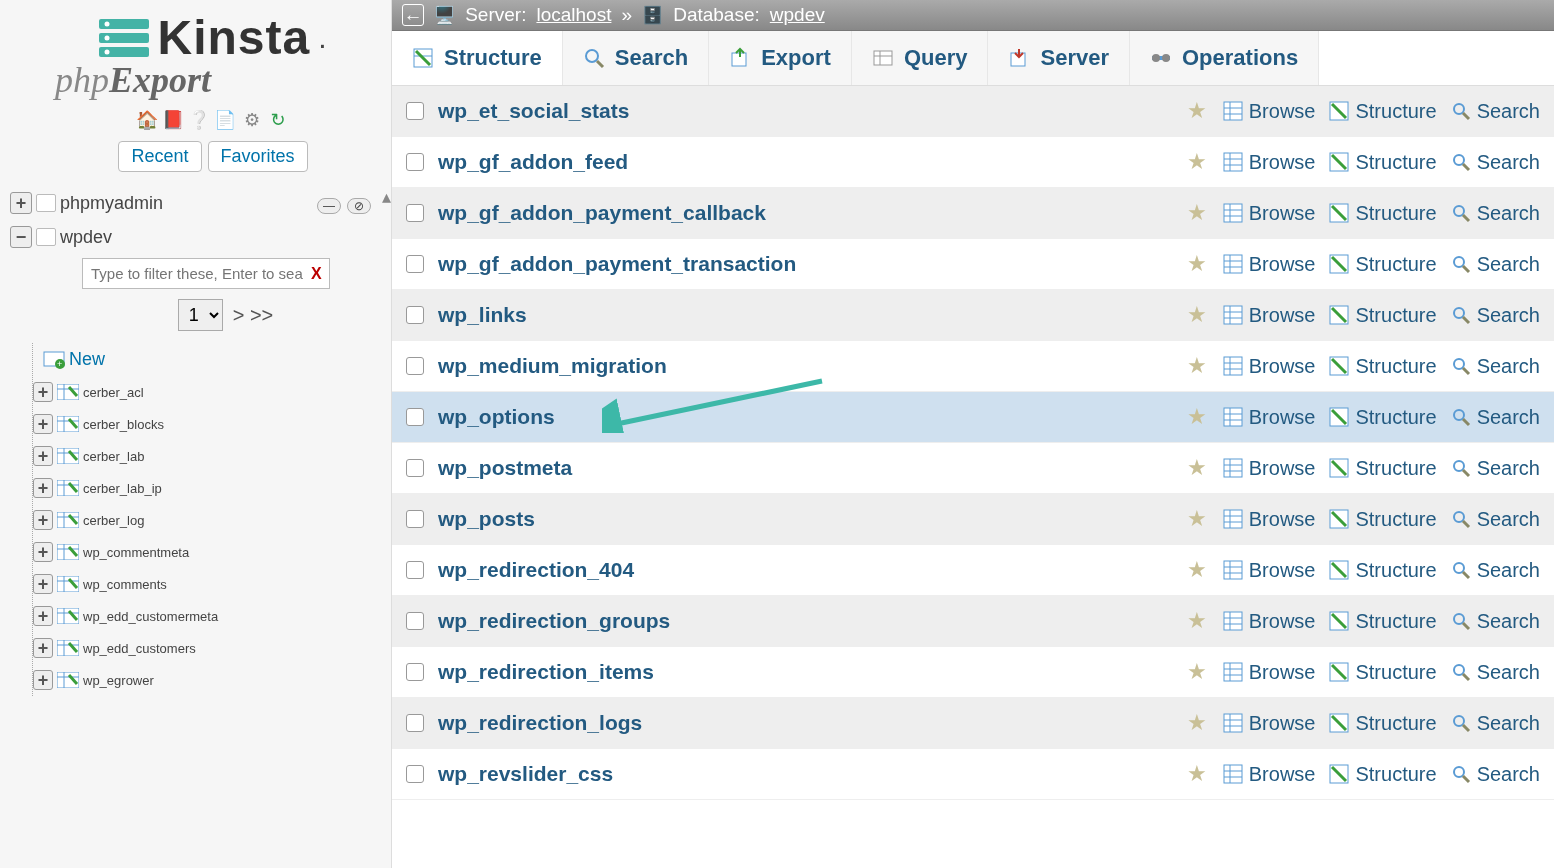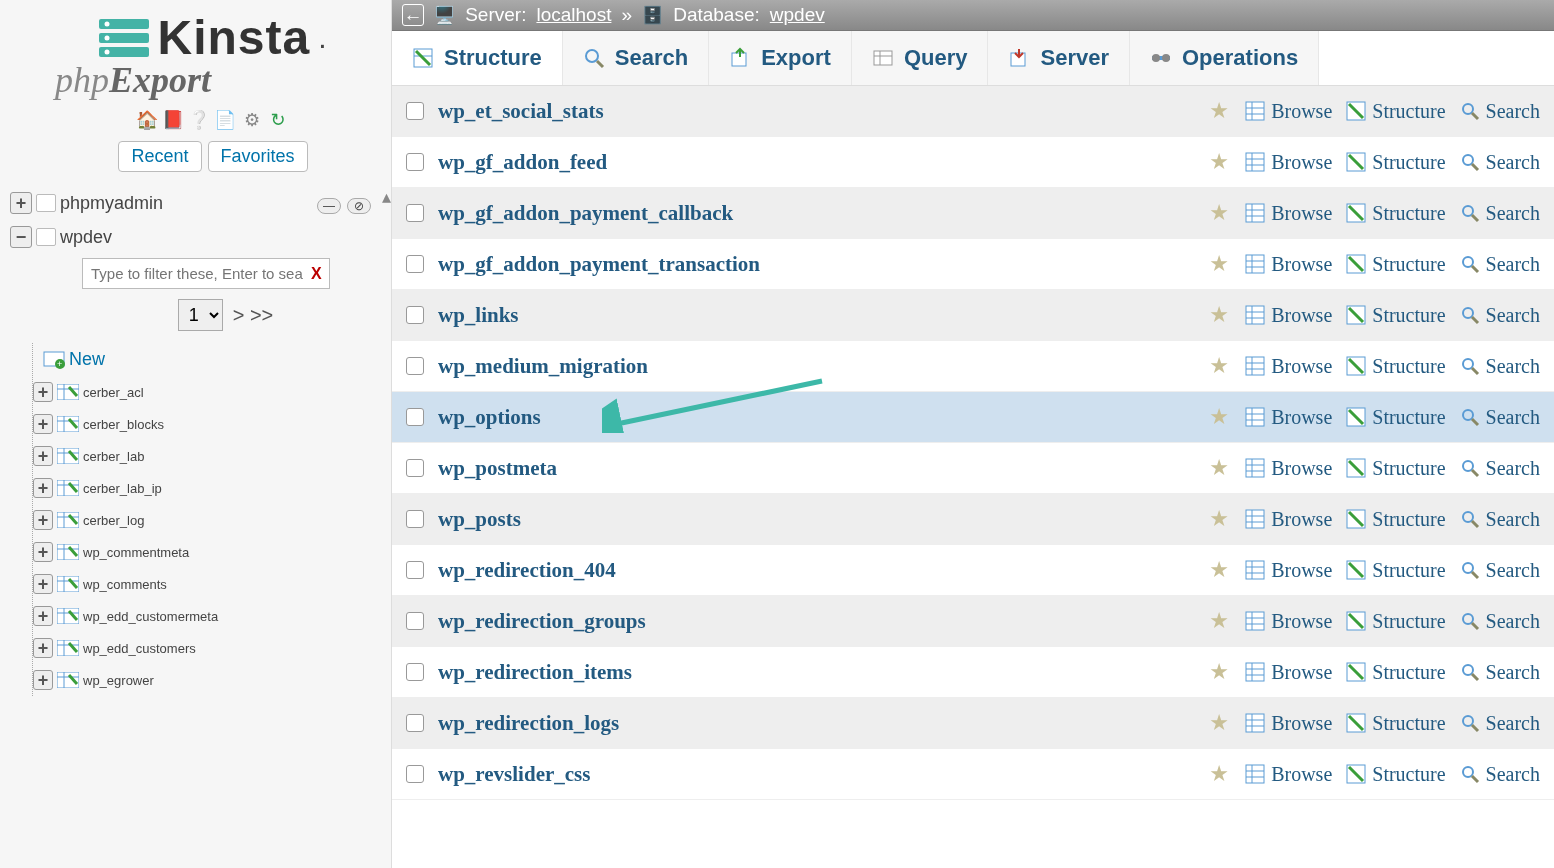--- a/index.html
+++ b/index.html
@@ -99,21 +99,20 @@
   padding:14px 20px; display:flex; align-items:center; gap:10px;
   color:#235a81; font-size:22px; font-weight:600; border-right:1px solid #e7e7e7;
 }
 .tabs .tab.active { background:#fff; }
 .tabs .tab:not(.active) { background:#f6f6f6; }
 .tabicon { width:22px; height:22px; display:inline-block; }
 
 .tablelist .row {
   display:flex; align-items:center; padding:12px 14px; border-bottom:1px solid #eee;
   gap:14px;
-  font-family:Liberation Serif, serif;
 }
 .tablelist .row.alt { background:#eeeeee; }
 .tablelist .row.hl { background:#cfe0ef; }
 .tablelist .chk { width:18px; height:18px; border:1px solid #999; border-radius:3px; background:#fff; flex-shrink:0; }
 .tablelist .tname { color:#235a81; font-size:21px; font-weight:600; flex:1; }
 .star { color:#ccc; font-size:22px; width:24px; text-align:center; }
 .actions { display:flex; gap:14px; }
 .actions .act { display:flex; align-items:center; gap:6px; color:#555; font-size:20px; }
 .actions .act.live { color:#235a81; }
 .aicon { width:20px; height:20px; display:inline-block; }

